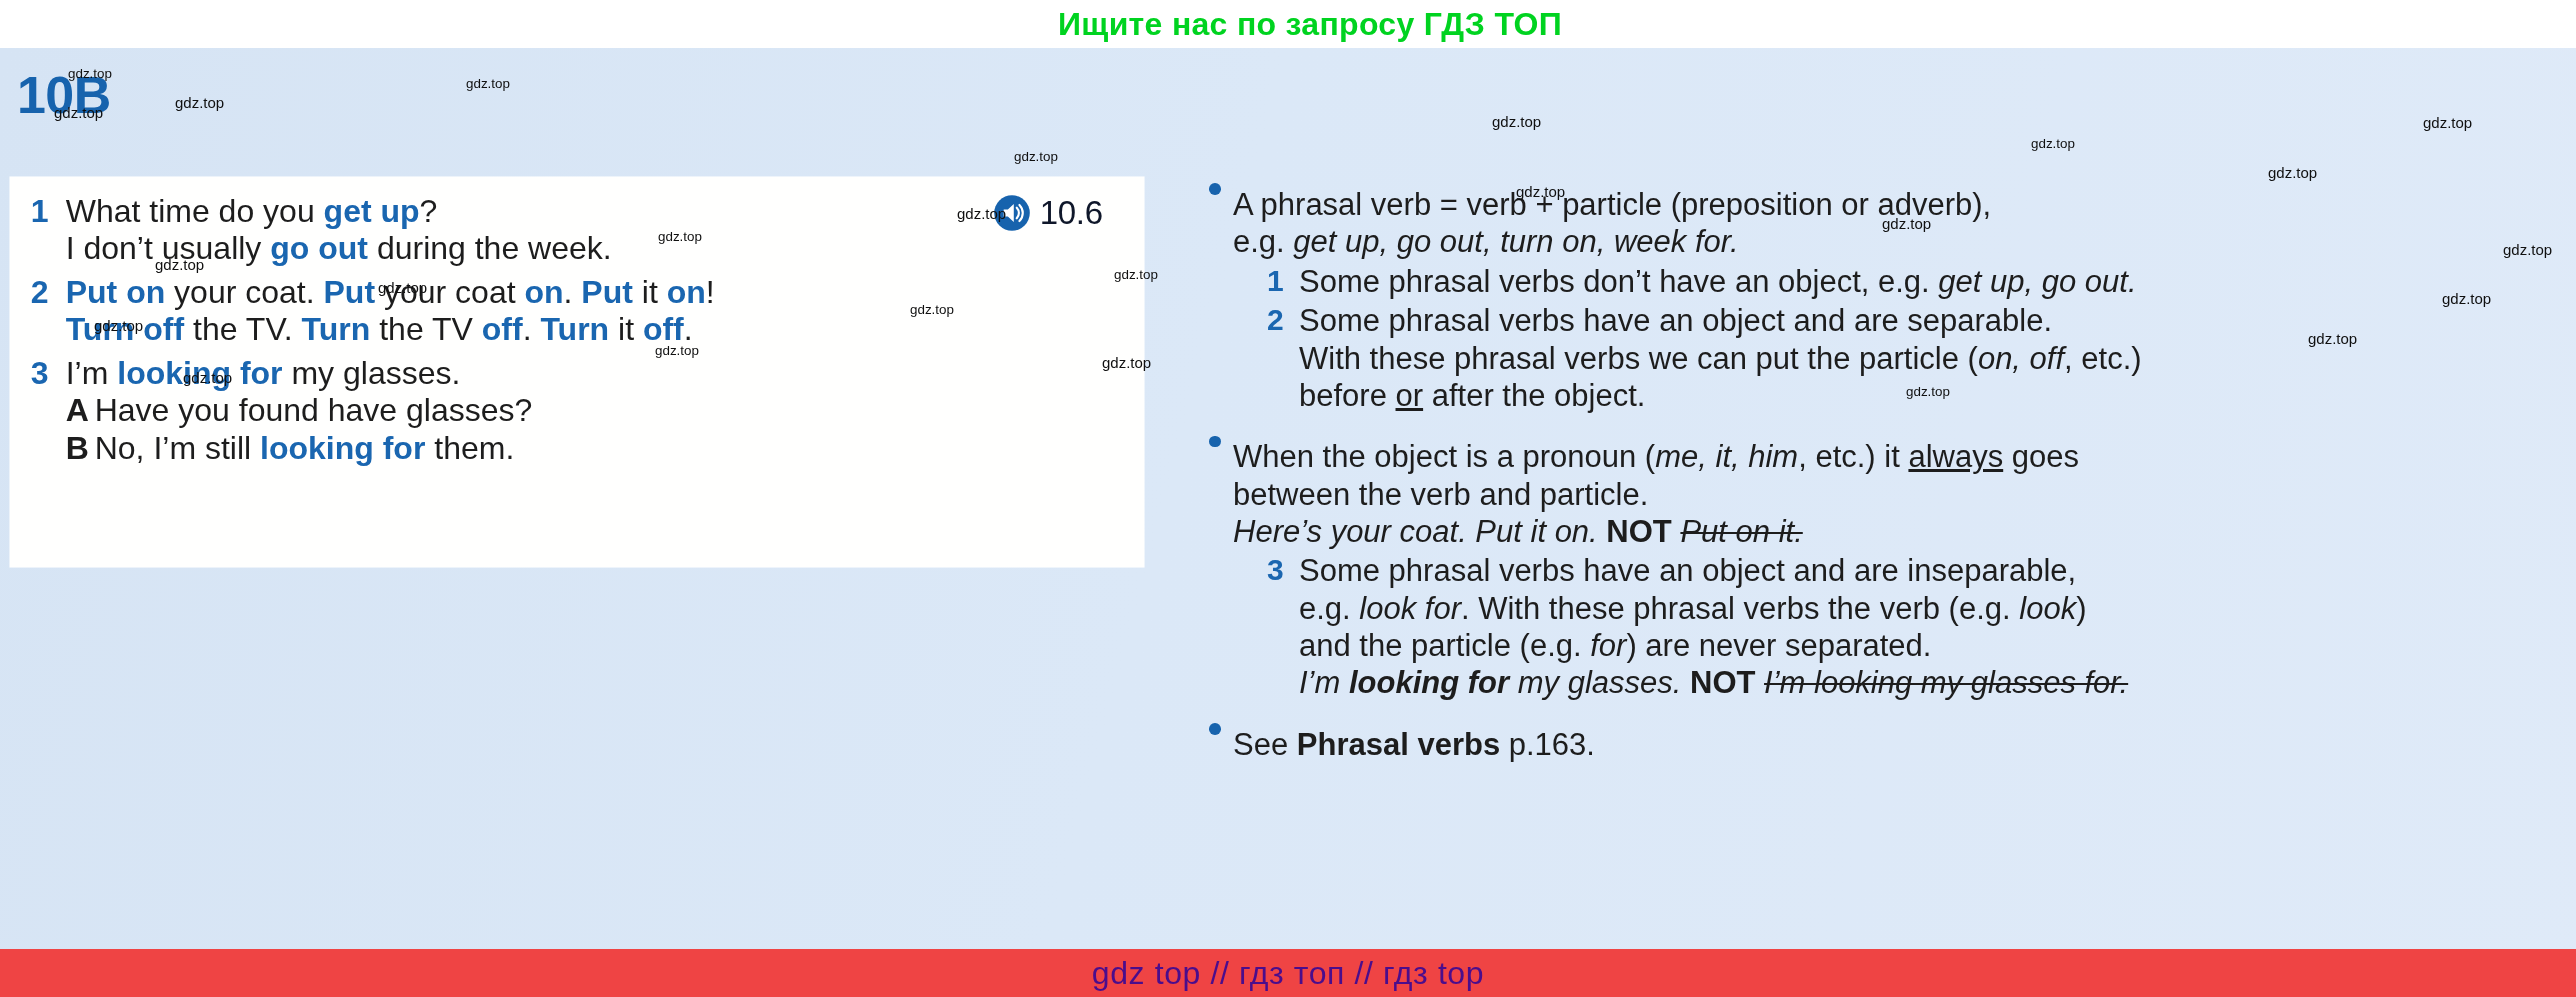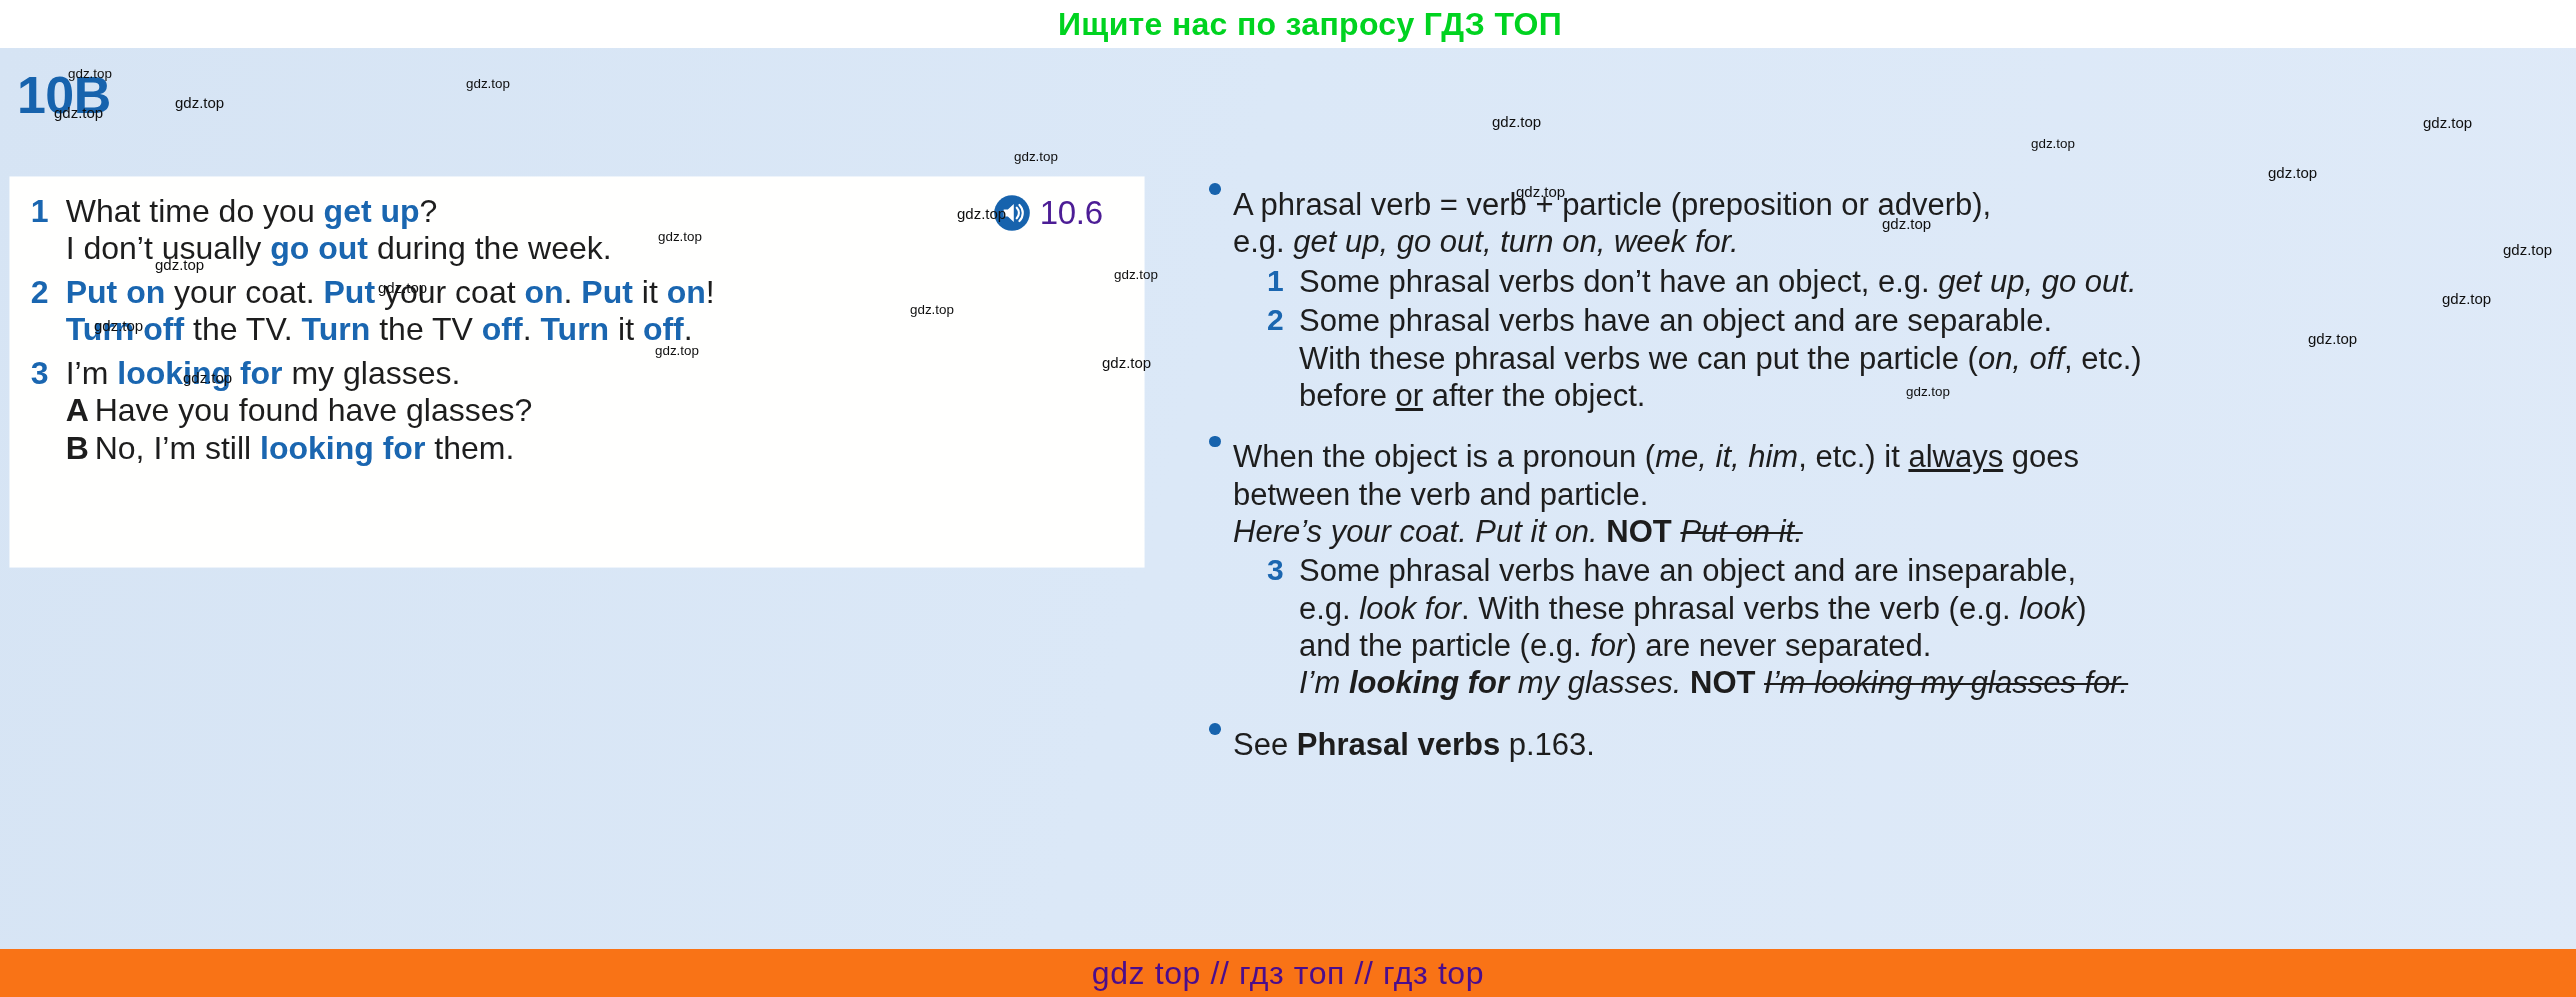--- a/index.html
+++ b/index.html
@@ -89,21 +89,21 @@
     display: flex;
     align-items: center;
     gap: 8.5px;
   }
   .speaker-icon {
     width: 38px;
     height: 38px;
     flex: 0 0 auto;
   }
   #example-card .audio-num {
-    color: #4c1d95;
+    color: #0f172a;
     font-size: 33px;
     font-weight: 400;
     letter-spacing: -0.3px;
   }
   .ex-list {
     position: absolute;
     left: 21px;
     top: 16px;
     right: 24px;
   }
@@ -197,21 +197,21 @@
   }
   .wm.sm { font-size: 13.4px; }
 
   
   #footer {
     position: absolute;
     left: 0;
     top: 949px;
     width: 2576px;
     height: 49px;
-    background: #f97316;
+    background: #ef4444;
     display: flex;
     align-items: center;
     justify-content: center;
   }
   #footer .footer-text {
     color: #4b0d8c;
     font-size: 32px;
     font-weight: 400;
     letter-spacing: 0.6px;
     white-space: nowrap;

